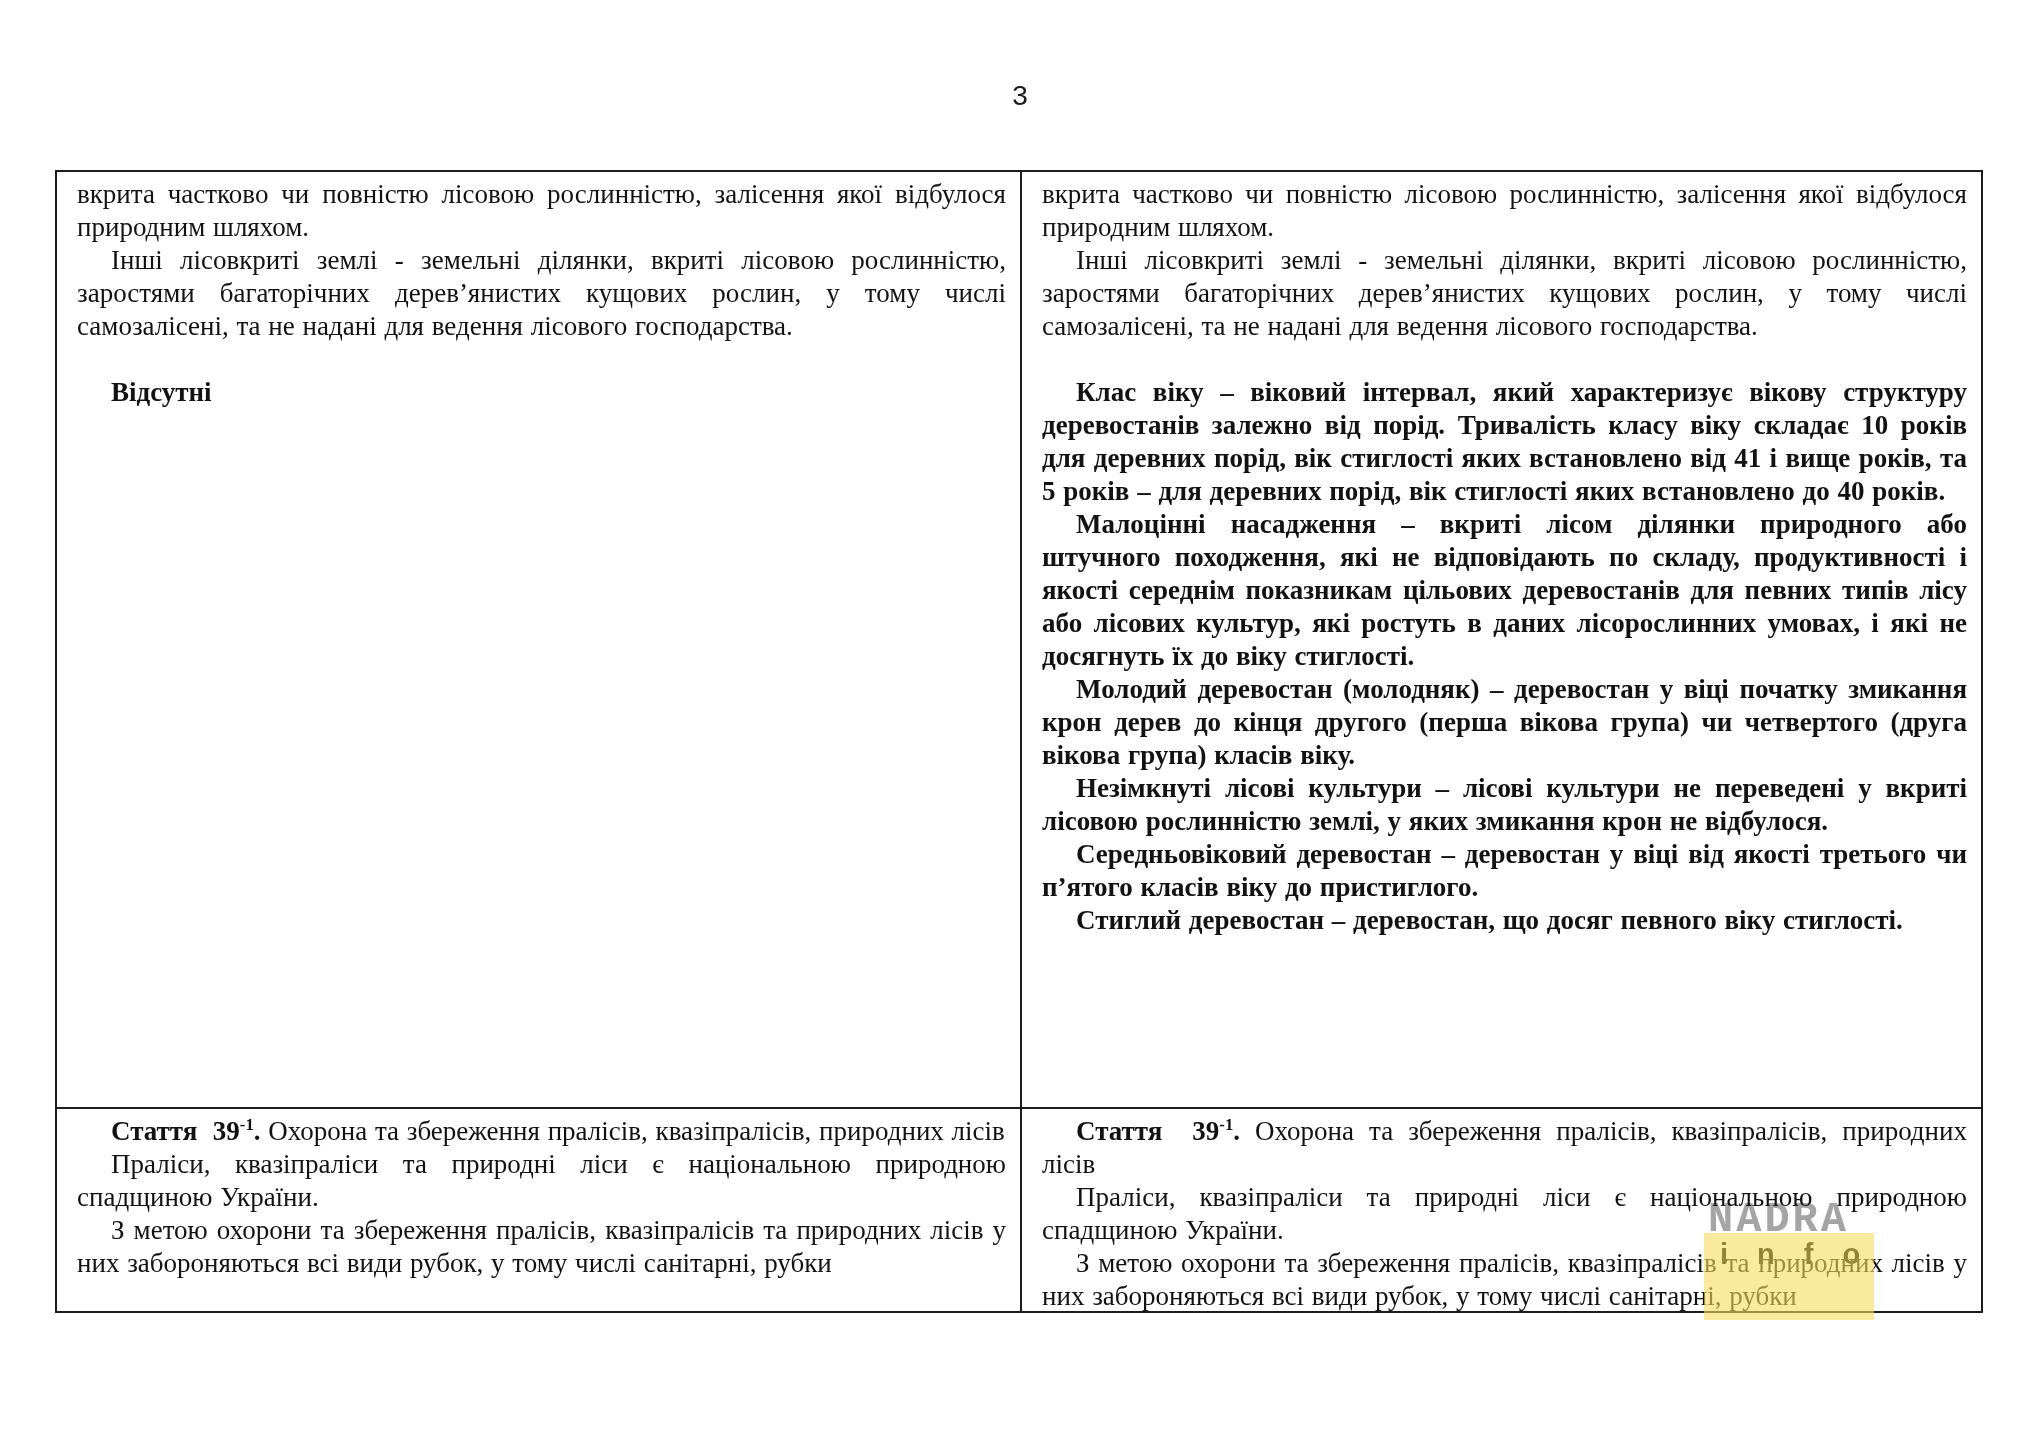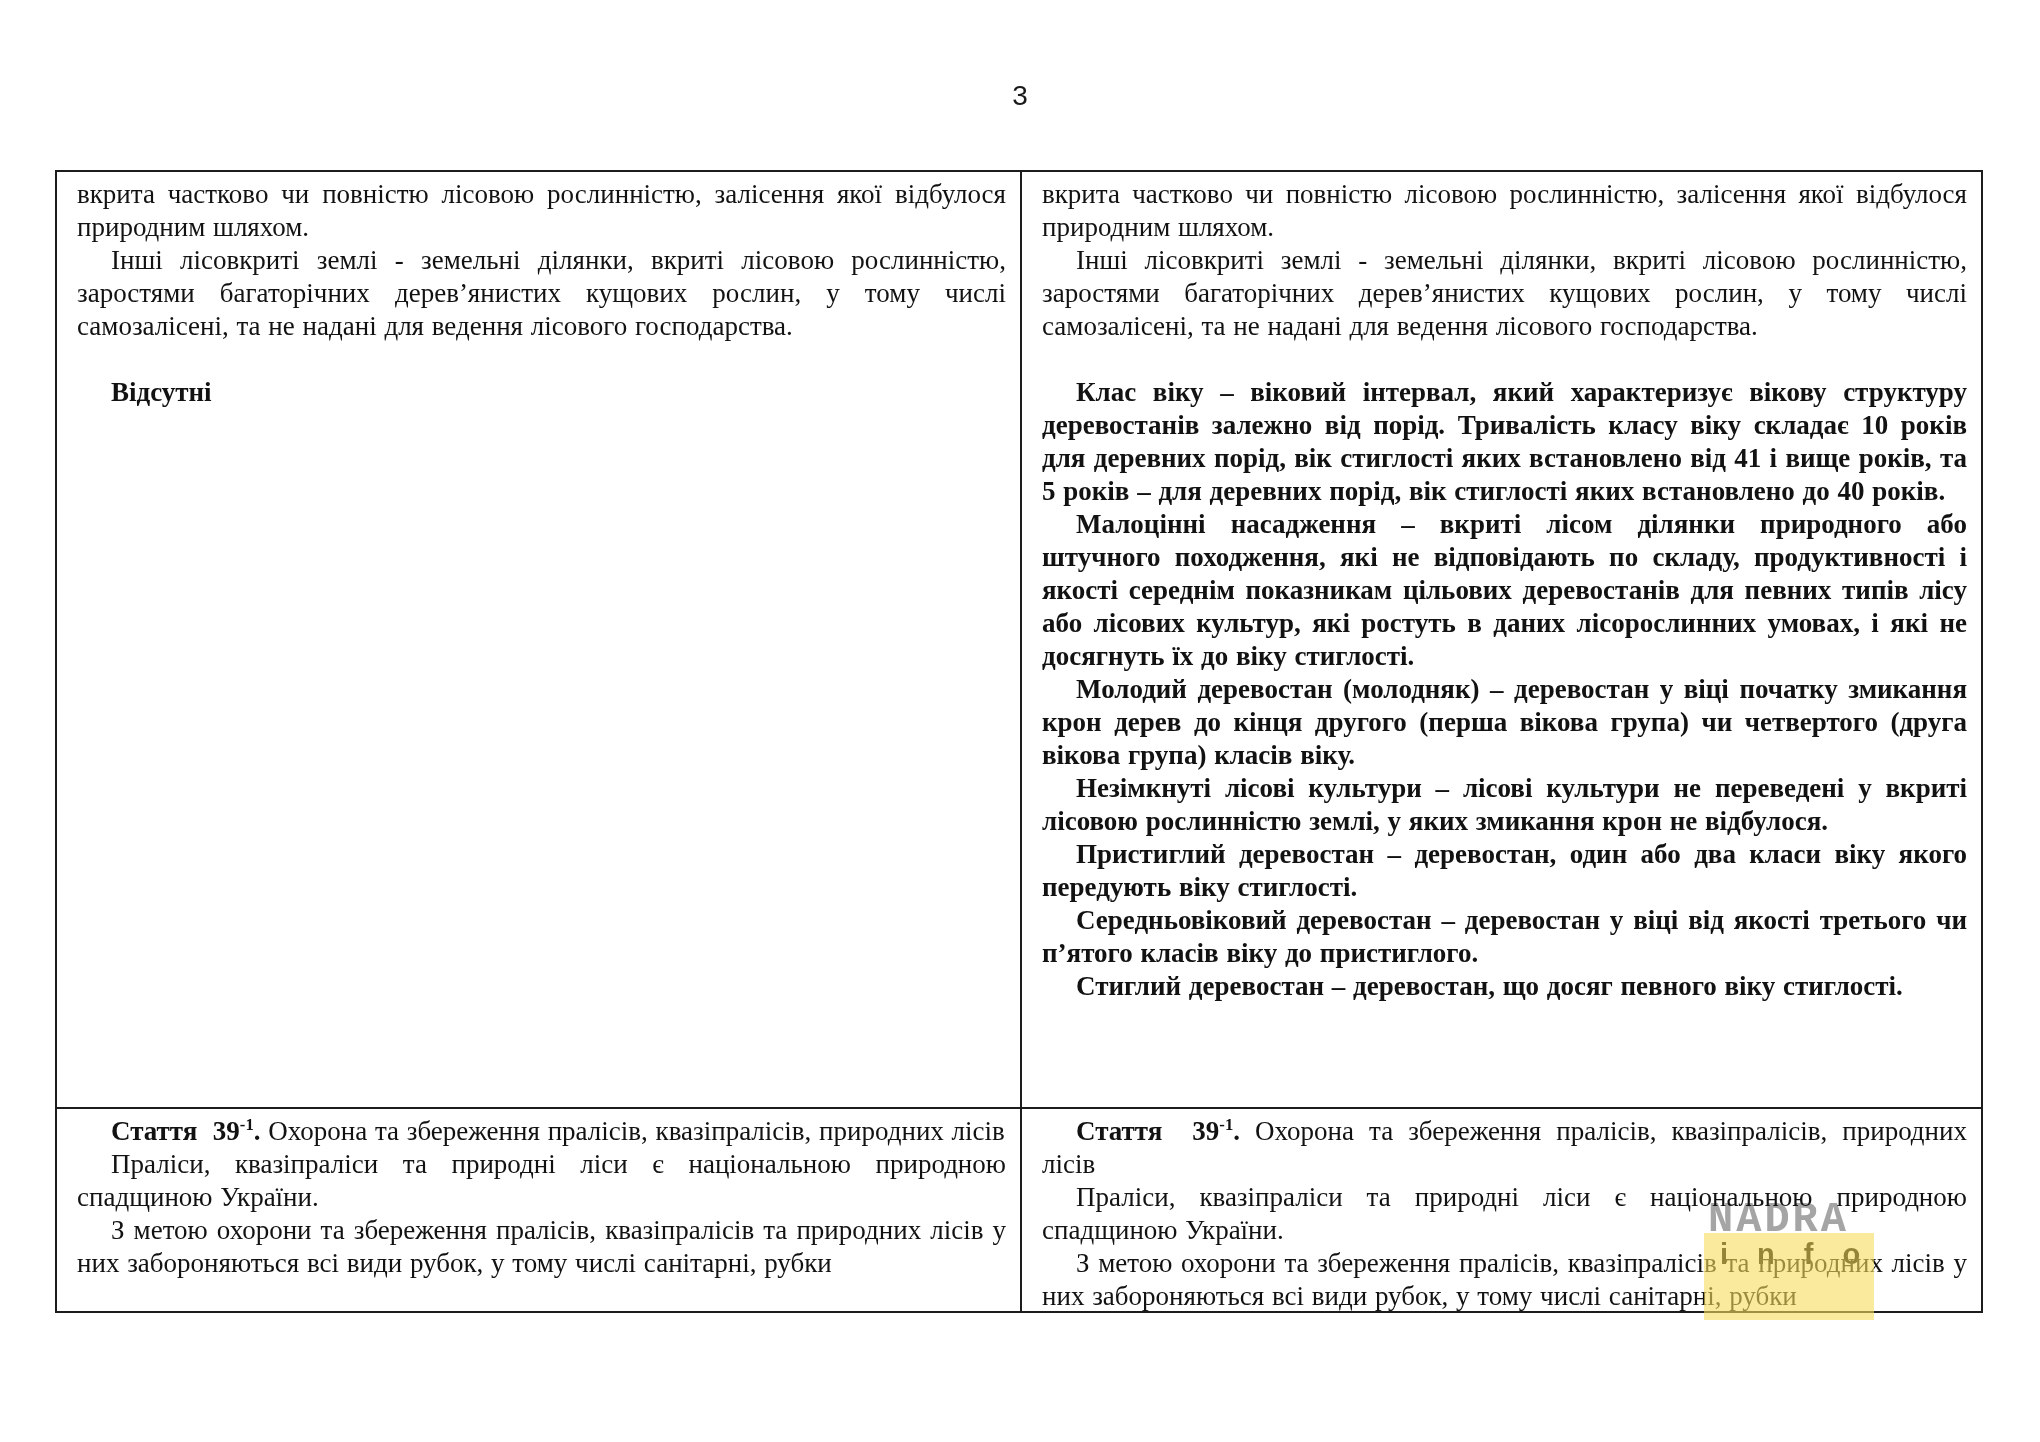--- a/index.html
+++ b/index.html
@@ -88,21 +88,20 @@
       <p class="para indent">Інші лісовкриті землі - земельні ділянки, вкриті лісовою рослинністю, заростями багаторічних дерев’янистих кущових рослин, у тому числі самозалісені, та не надані для ведення лісового господарства.</p>
       <p class="para indent bold gap">Відсутні</p>
     </div>
   <div class="cell r-top c-right">
       <p class="para">вкрита частково чи повністю лісовою рослинністю, залісення якої відбулося природним шляхом.</p>
       <p class="para indent">Інші лісовкриті землі - земельні ділянки, вкриті лісовою рослинністю, заростями багаторічних дерев’янистих кущових рослин, у тому числі самозалісені, та не надані для ведення лісового господарства.</p>
       <p class="para indent bold gap">Клас віку – віковий інтервал, який характеризує вікову структуру деревостанів залежно від порід. Тривалість класу віку складає 10 років для деревних порід, вік стиглості яких встановлено від 41 і вище років, та 5 років – для деревних порід, вік стиглості яких встановлено до 40 років.</p>
       <p class="para indent bold">Малоцінні насадження – вкриті лісом ділянки природного або штучного походження, які не відповідають по складу, продуктивності і якості середнім показникам цільових деревостанів для певних типів лісу або лісових культур, які ростуть в даних лісорослинних умовах, і які не досягнуть їх до віку стиглості.</p>
       <p class="para indent bold">Молодий деревостан (молодняк) – деревостан у віці початку змикання крон дерев до кінця другого (перша вікова група) чи четвертого (друга вікова група) класів віку.</p>
       <p class="para indent bold">Незімкнуті лісові культури – лісові культури не переведені у вкриті лісовою рослинністю землі, у яких змикання крон не відбулося.</p>
-      <p class="para indent bold">Пристиглий деревостан – деревостан, один або два класи віку якого передують віку стиглості.</p>
       <p class="para indent bold">Середньовіковий деревостан – деревостан у віці від якості третього чи п’ятого класів віку до пристиглого.</p>
       <p class="para indent bold">Стиглий деревостан – деревостан, що досяг певного віку стиглості.</p>
     </div>
   <div class="cell r-bottom c-left">
       <p class="para indent"><b>Стаття&nbsp;&nbsp;39<sup>-1</sup>.</b> Охорона та збереження пралісів, квазіпралісів, природних лісів</p>
       <p class="para indent">Праліси, квазіпраліси та природні ліси є національною природною спадщиною України.</p>
       <p class="para indent">З метою охорони та збереження пралісів, квазіпралісів та природних лісів у них забороняються всі види рубок, у тому числі санітарні, рубки</p>
     </div>
   <div class="cell r-bottom c-right">
       <p class="para indent"><b>Стаття&nbsp;&nbsp;39<sup>-1</sup>.</b> Охорона та збереження пралісів, квазіпралісів, природних лісів</p>

